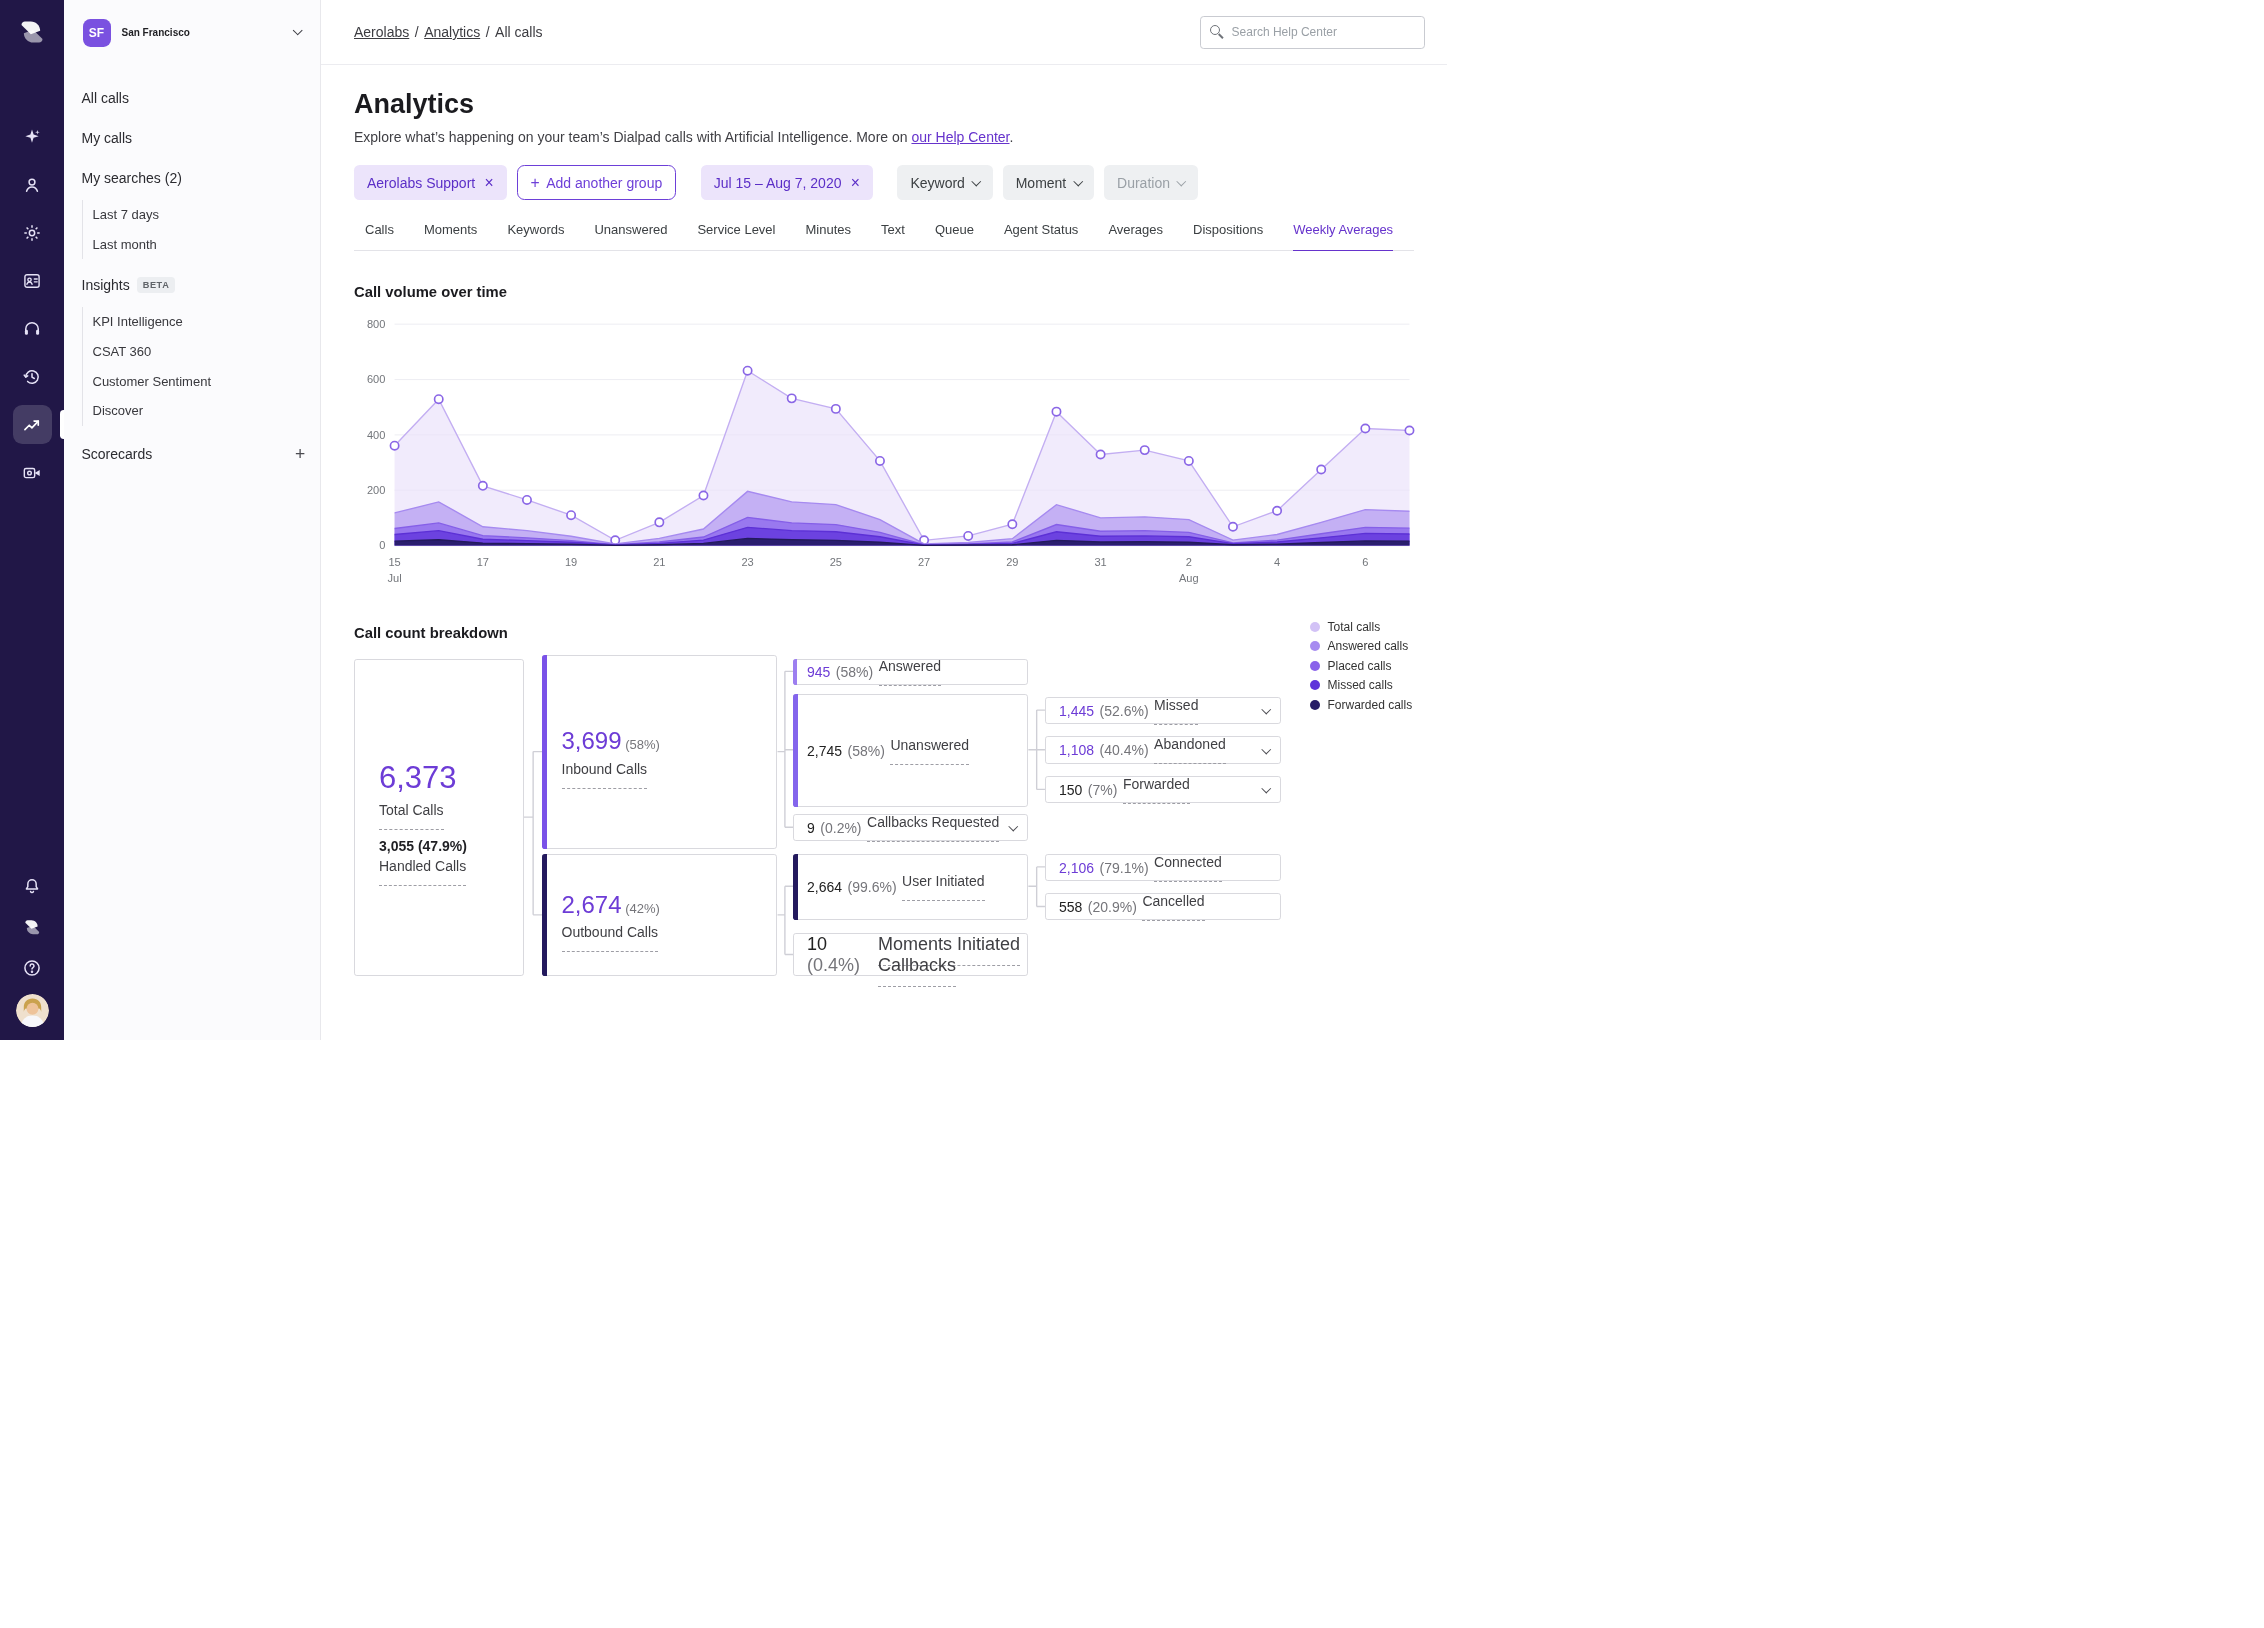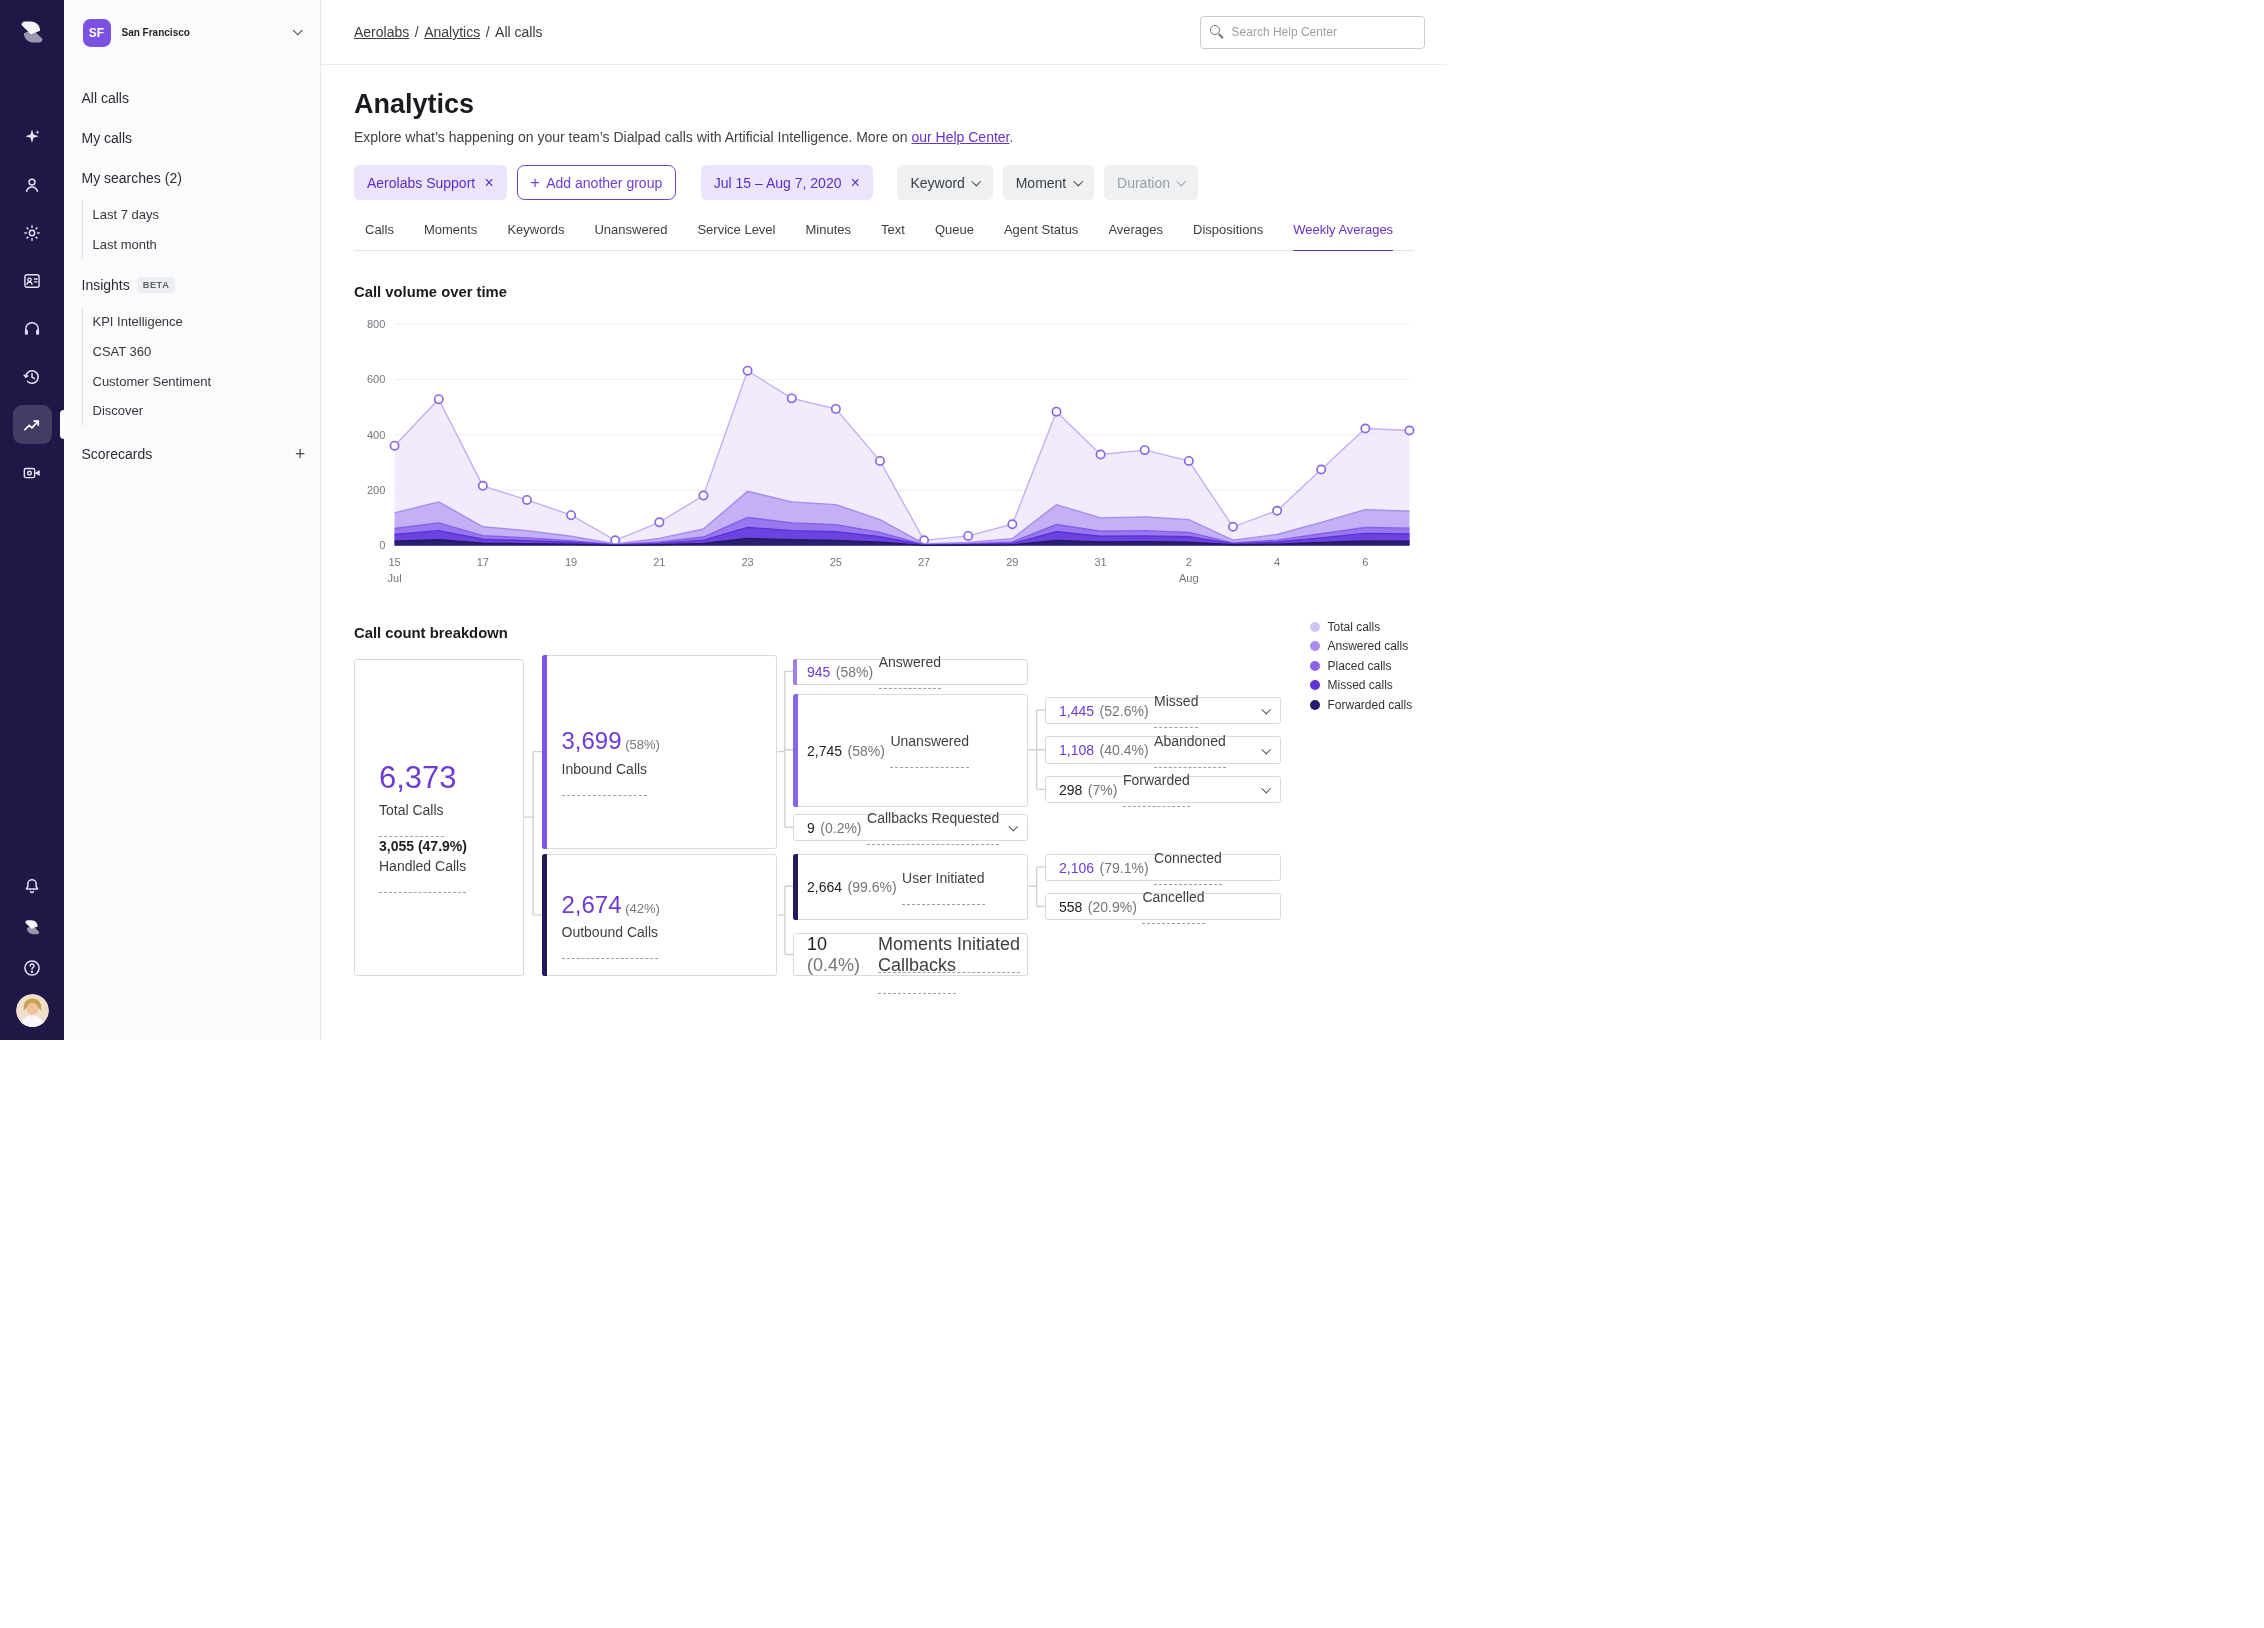--- a/index.html
+++ b/index.html
@@ -79,21 +79,21 @@
   .dot { width:10px; height:10px; border-radius:50%; margin-right:7.4px; flex-shrink:0; }
 
   .sankey { position:relative; margin-top:11px; width:1061px; height:332px; }
   .sankey svg.wires { position:absolute; inset:0; }
   .box { position:absolute; background:#fff; border:0.9px solid #d9d9de; border-radius:2.8px; }
   .bar { position:absolute; left:-0.9px; top:-0.9px; bottom:-0.9px; width:4.6px; border-radius:2.8px 0 0 2.8px; }
   .srow { display:flex; align-items:center; padding:0 11px 0 13px; height:100%; gap:5.5px; font-size:14px; }
   .num { color:#222; }
   .numP { color:#6d3cd6; }
   .pct { color:#75757a; }
-  .lbl { color:#3f3f43; border-bottom:0.9px dashed #9e9ea5; padding-bottom:18px; }
+  .lbl { color:#3f3f43; border-bottom:0.9px dashed #9e9ea5; padding-bottom:11px; }
   .srow .chev { border-color:#4a4a50; margin-left:auto; margin-top:-2.8px; width:6.5px; height:6.5px; }
   .bigbox { display:flex; flex-direction:column; justify-content:center; padding-left:18.5px; }
   .bigbox .bn { font-size:24px; color:#6d3cd6; }
   .bigbox .bpct { font-size:13px; color:#75757a; margin-left:3.7px; }
   .bigbox .blbl { margin-top:5.5px; font-size:14px; }
   .totalbox { display:flex; flex-direction:column; justify-content:center; padding-left:24px; }
   .totalbox .tn { font-size:31px; color:#6d3cd6; }
   .totalbox .tlbl { margin-top:5.5px; font-size:14px; }
   .totalbox .hv { margin-top:20px; font-size:14px; font-weight:bold; color:#1f1f23; }
   .totalbox .hlbl { margin-top:4.6px; font-size:14px; }
@@ -466,21 +466,21 @@
           <div class="srow">
               <span class="numP">1,108</span>
               <span class="pct">(40.4%)</span>
               <span class="lbl" data-interactable="true">Abandoned</span>
               <span class="chev" data-interactable="true"></span>
             </div>
         </div>
 
         <div class="box" style="left:691px;top:124px;width:236px;height:27px" data-interactable="true">
           <div class="srow">
-              <span class="num">298</span>
+              <span class="num">150</span>
               <span class="pct">(7%)</span>
               <span class="lbl" data-interactable="true">Forwarded</span>
               <span class="chev" data-interactable="true"></span>
             </div>
         </div>
 
         <div class="box" style="left:439px;top:202px;width:235px;height:66px" data-interactable="false">
           <span class="bar" style="background:#241a5e" data-interactable="false"></span>
           <div class="srow">
               <span class="num">2,664</span>

